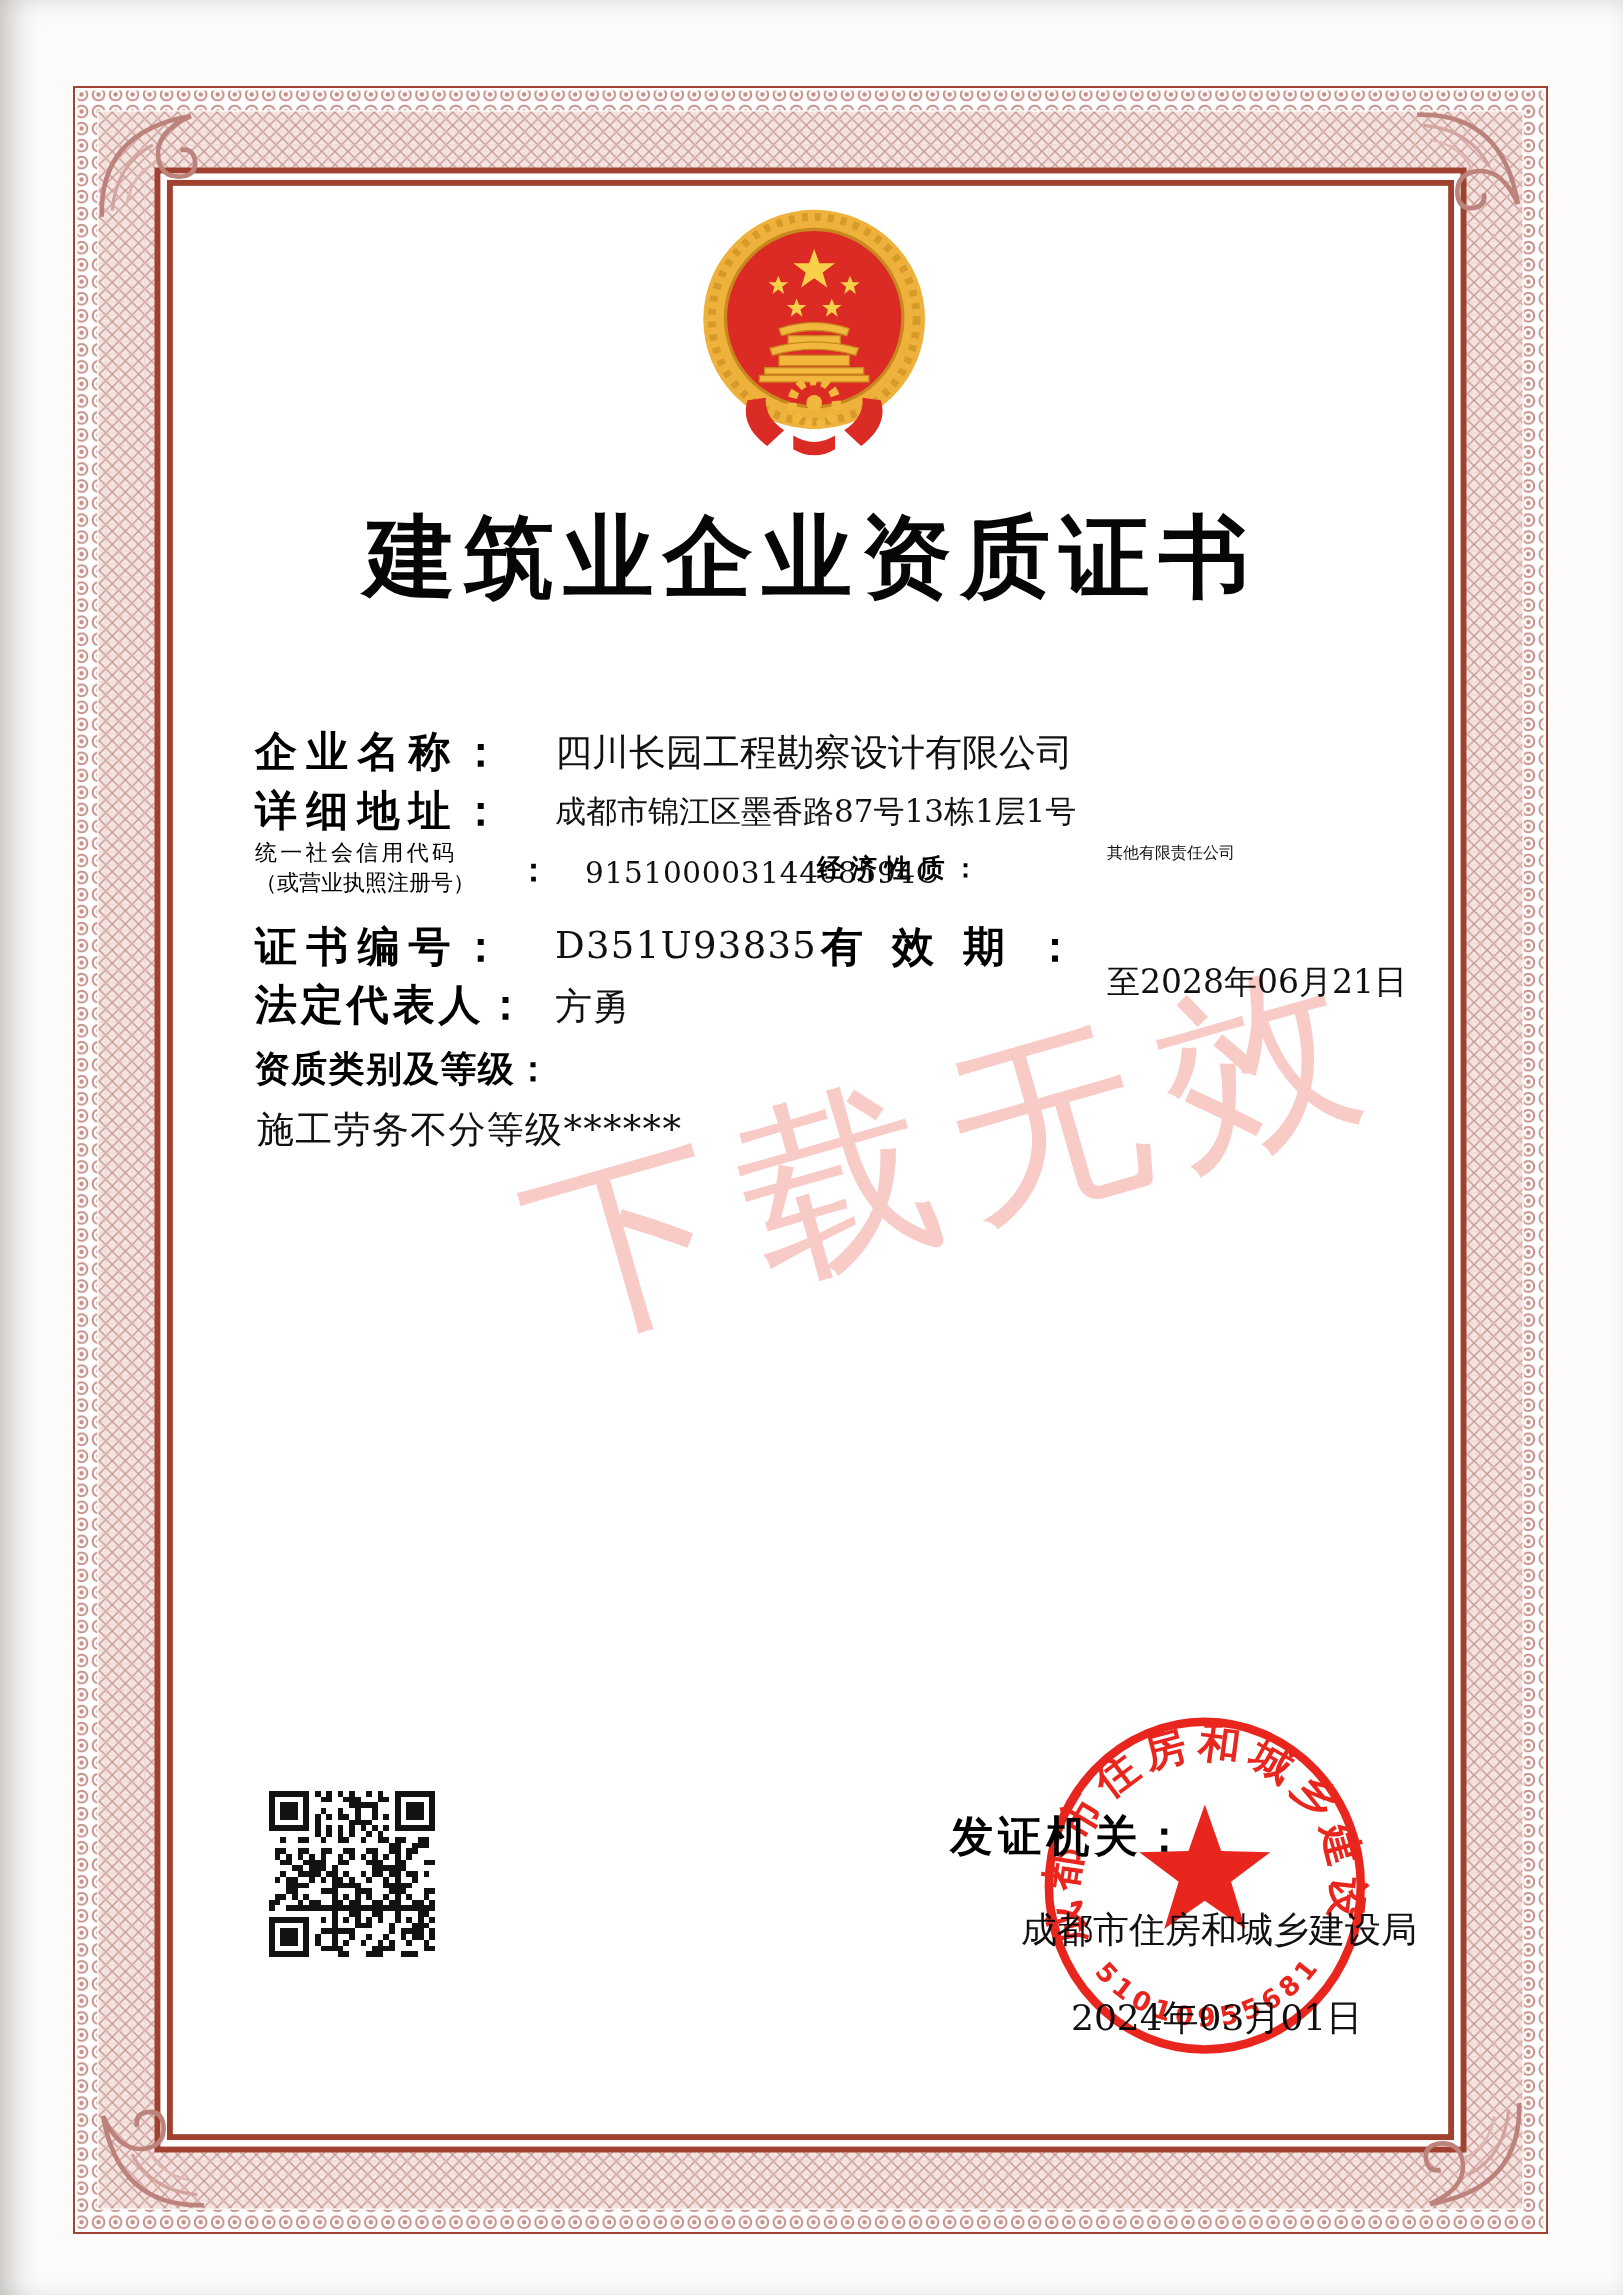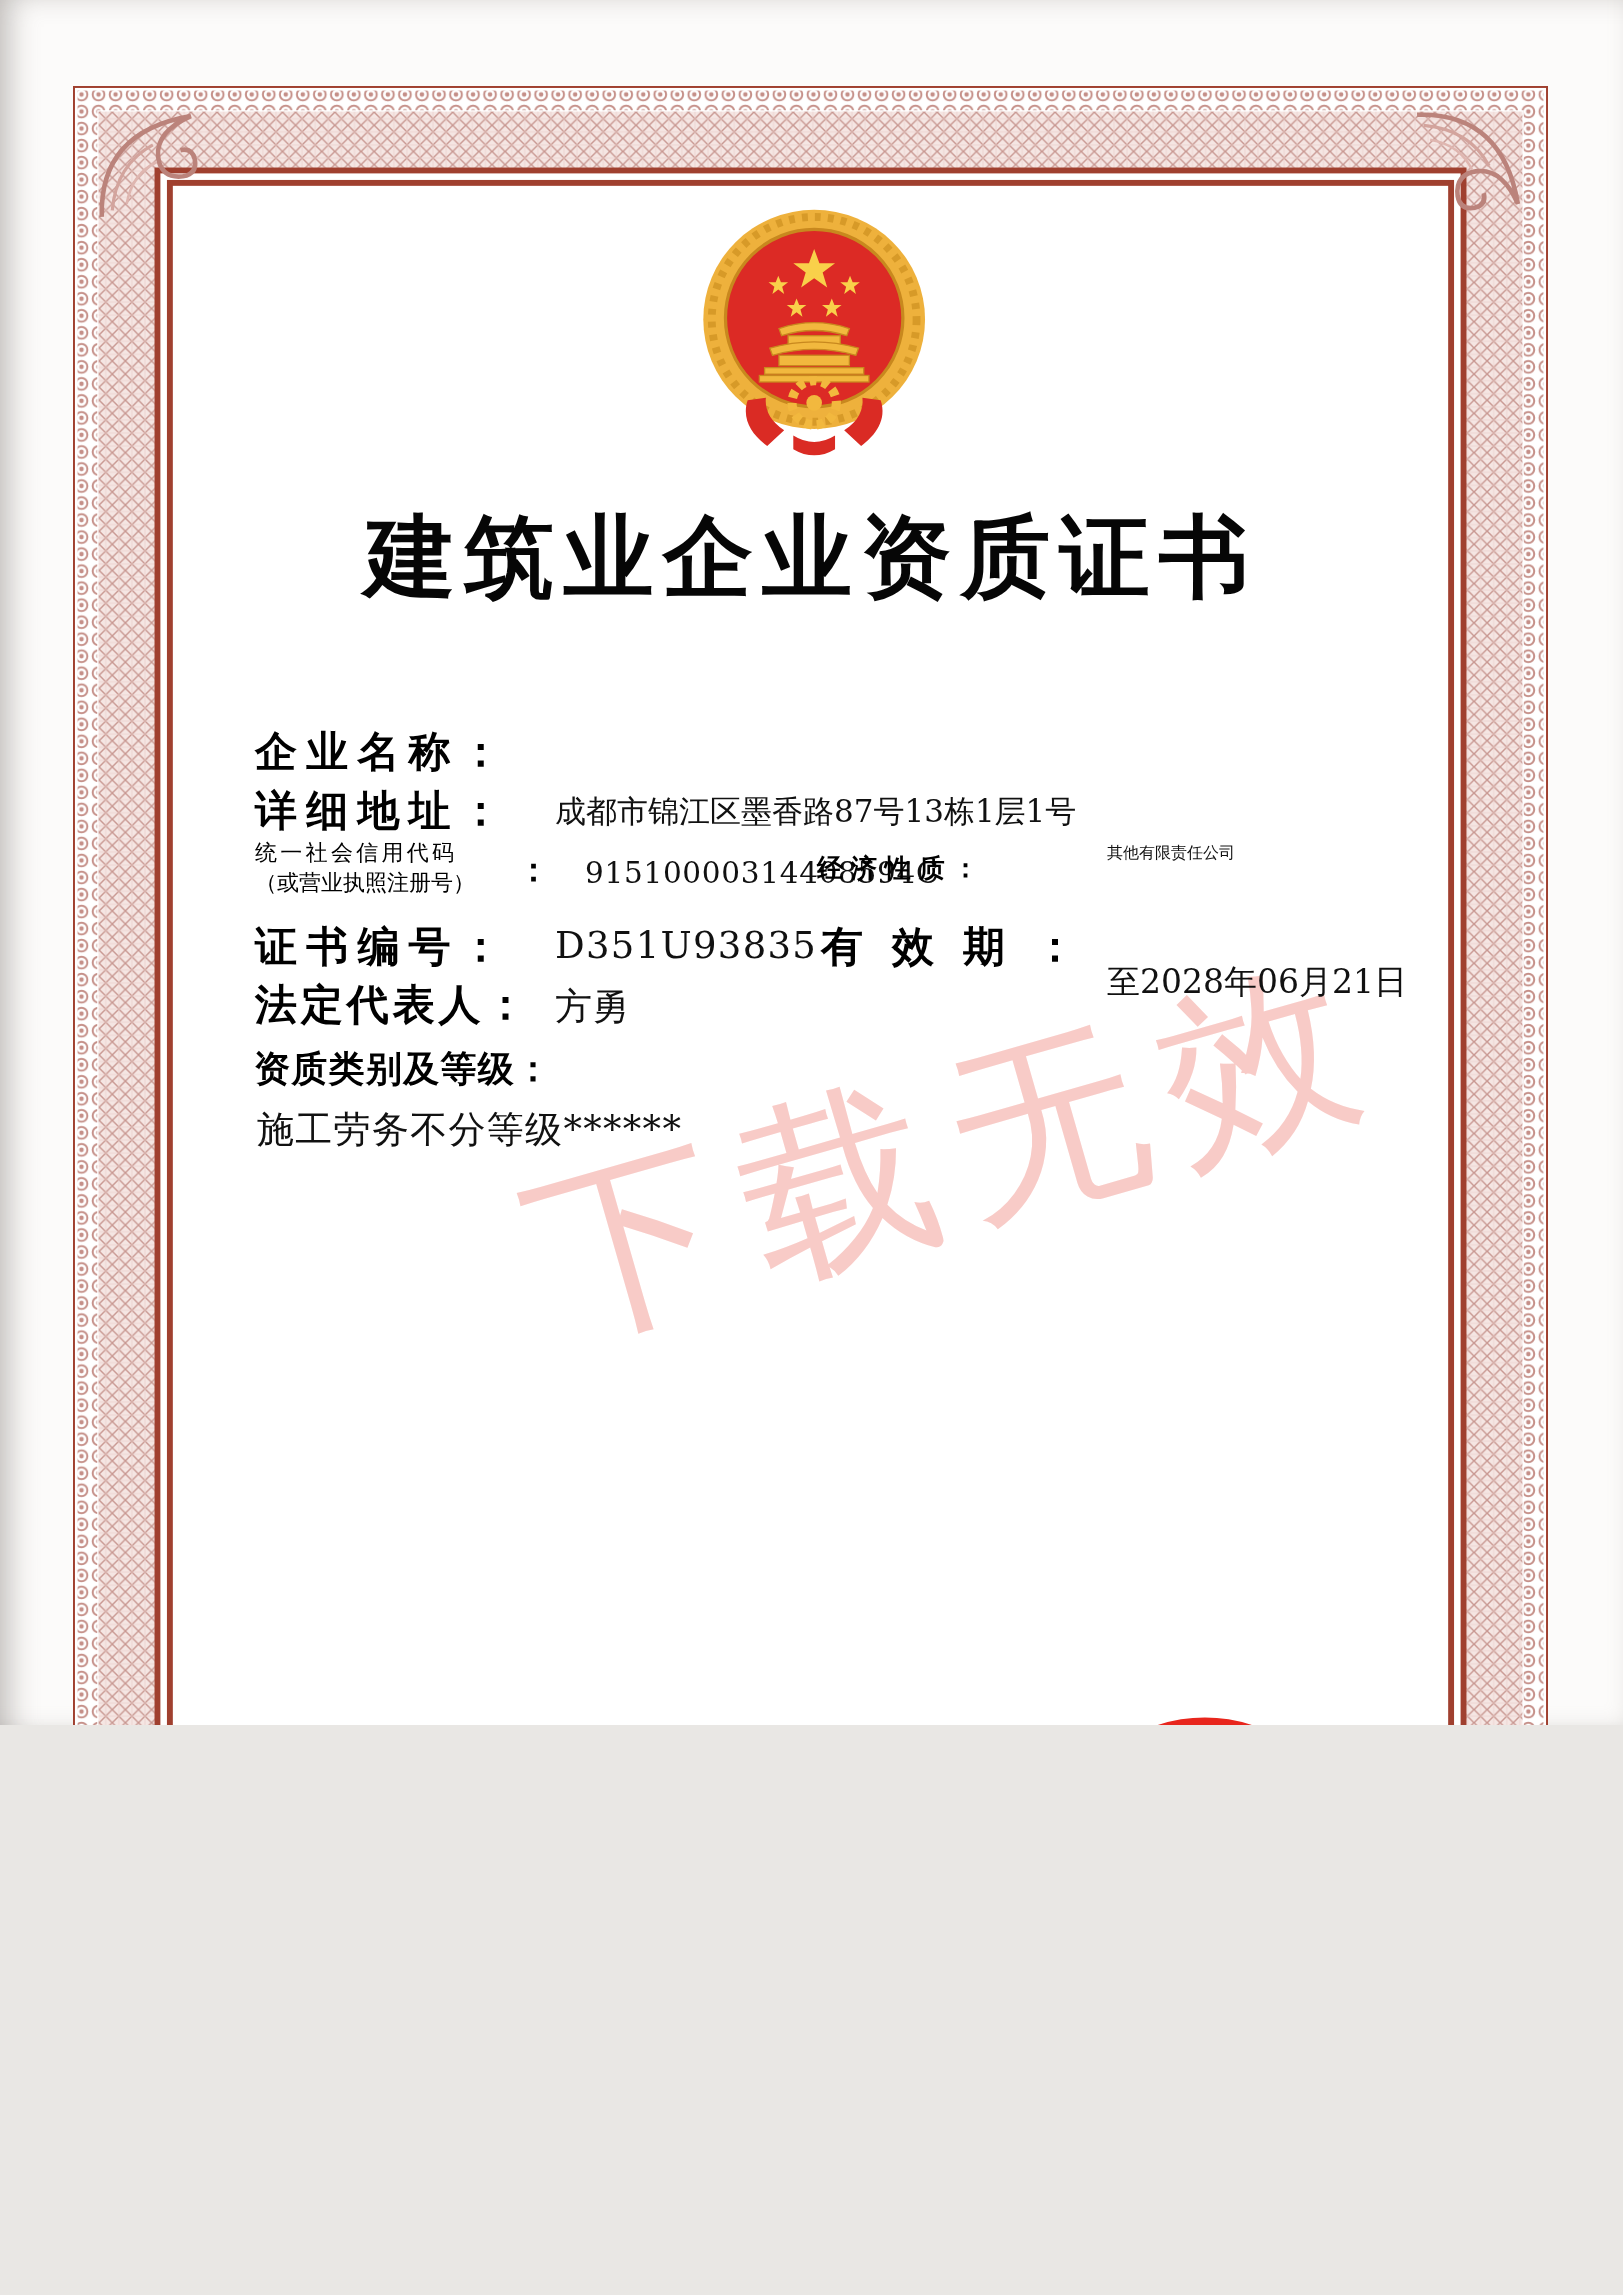--- a/index.html
+++ b/index.html
@@ -1,17 +1,17 @@
 <!DOCTYPE html>
 <html style="font-size:10.5px"><head>
 <meta charset="utf-8">
 <style>
   html,body{margin:0;padding:0;background:#e9e7e4;}
   .page{
-    position:relative;width:1623px;height:1725px;margin:0 auto;
+    position:relative;width:1623px;height:2295px;margin:0 auto;
     background:#fcfbfa;overflow:hidden;
     font-family:"Liberation Sans",sans-serif;
     box-shadow: inset 27.5px 10.5px 30px -19.6px rgba(110,105,100,.45),
                 inset -9.2px -13px 22px -17px rgba(150,145,140,.30);
   }
   .frame{position:absolute;left:73px;top:86px;width:1475px;height:2148px;z-index:0;}
   .frame svg{display:block;width:100%;height:100%;}
   .abs{position:absolute;z-index:2;}
   .title{
     left:172px;top:497px;width:1279px;text-align:center;
@@ -100,20 +100,21 @@
       <path d="M274,296 C284,326 266,350 244,366 L218,342 C240,328 248,310 246,292 Z" fill="#da2b24"></path>
       <path d="M140,350 Q172,370 204,350 L204,371 Q172,390 140,371 Z" fill="#da2b24"></path>
     </svg>
   </div>
 
   <div class="abs title">建筑业企业资质证书</div>
 
   <div class="abs wm">下载无效</div>
 
   <div class="abs lab" style="left:255px;top:724px;">企业名称：</div>
+  <div class="abs val" style="left:555px;top:728px;">四川长园工程勘察设计有限公司</div>
 
   <div class="abs lab" style="left:255px;top:783px;">详细地址：</div>
   <div class="abs val" style="left:555px;top:791px;font-size:31px;">成都市锦江区墨香路87号13栋1层1号</div>
 
   <div class="abs credit-lab" style="left:255px;top:838px;">
     <div>统一社会信用代码</div>
     <div class="l2">（或营业执照注册号）</div>
   </div>
   <div class="abs lab" style="left:517px;top:848px;font-size:33px;letter-spacing:0;">：</div>
   <div class="abs val" style="left:585px;top:856px;font-size:29.5px;letter-spacing:0.7px;">91510000314408594C</div>

